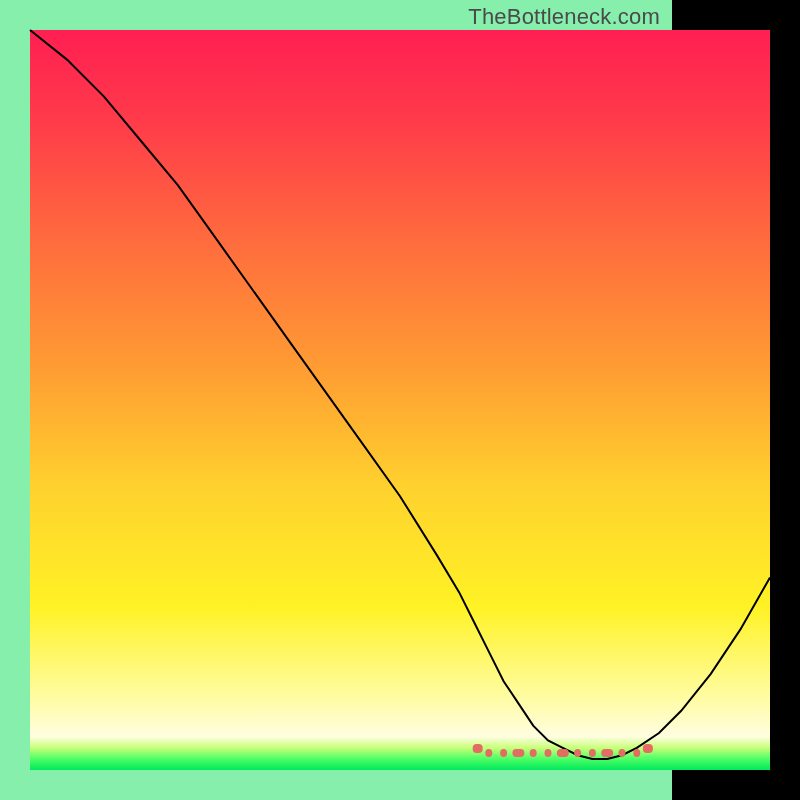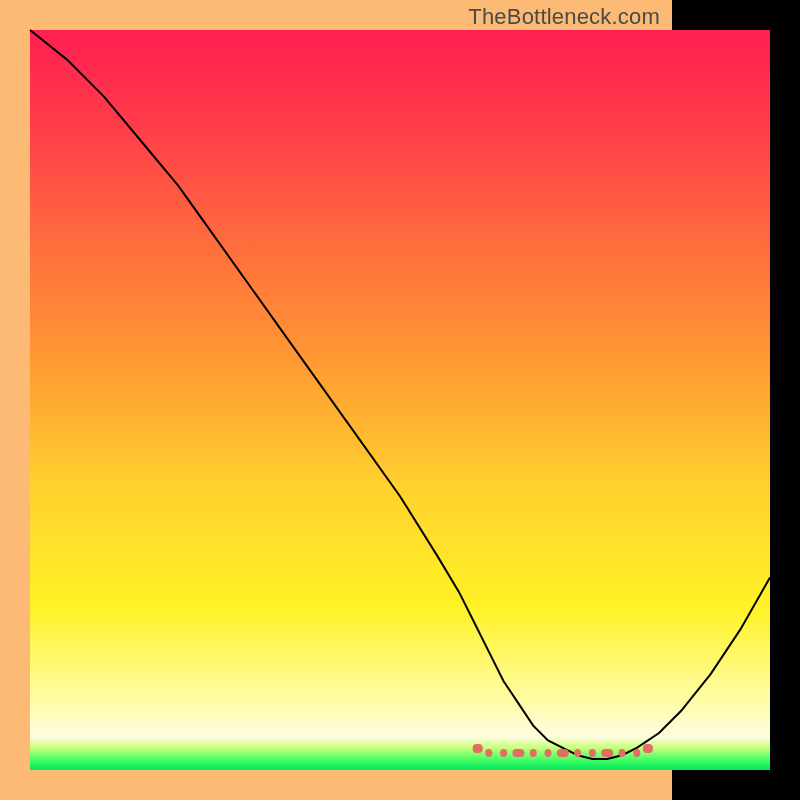--- a/index.html
+++ b/index.html
@@ -8,21 +8,21 @@
     width: 800px;
     height: 800px;
     background: #000;
     overflow: hidden;
     font-family: Arial, Helvetica, sans-serif;
   }
   .frame {
     position: relative;
     width: 672px;
     height: 800px;
-    background: #fdba74;
+    background: #86efac;
     text-decoration: underline;
   }
   .watermark {
     position: absolute;
     top: 4px;
     right: 12px;
     color: #4a4a4a;
     font-size: 22px;
     font-weight: 500;
     letter-spacing: 0.2px;

